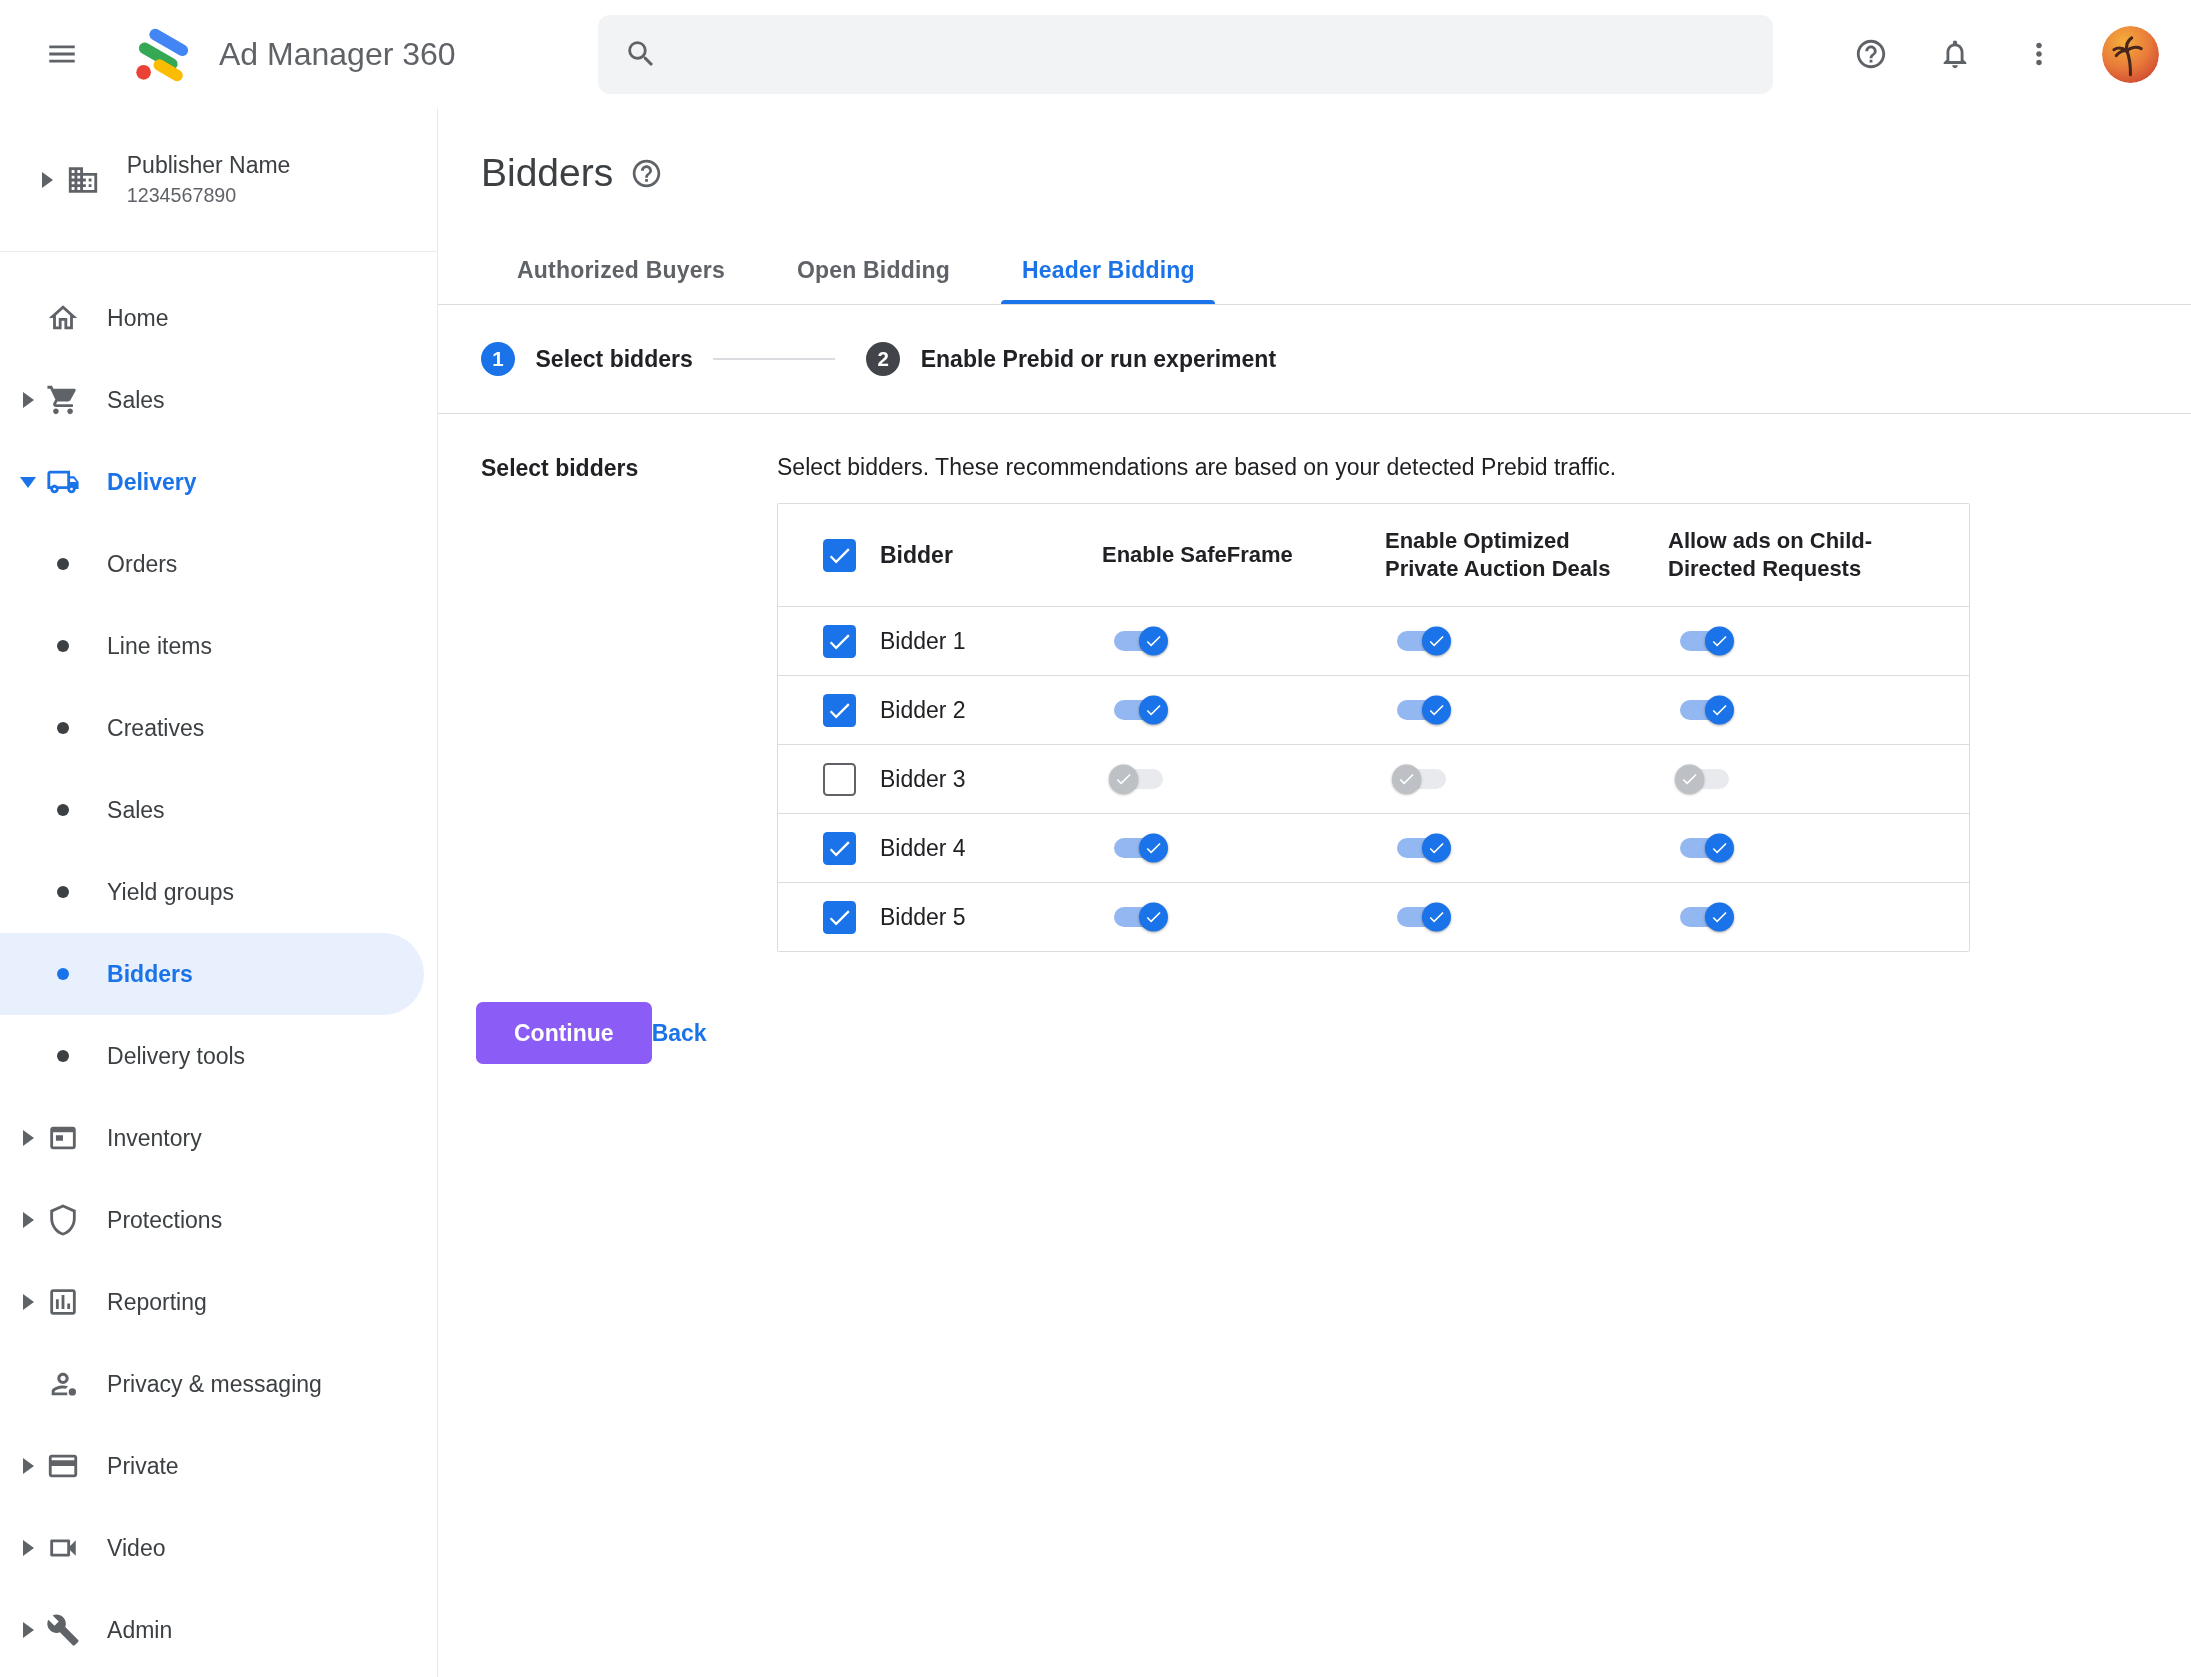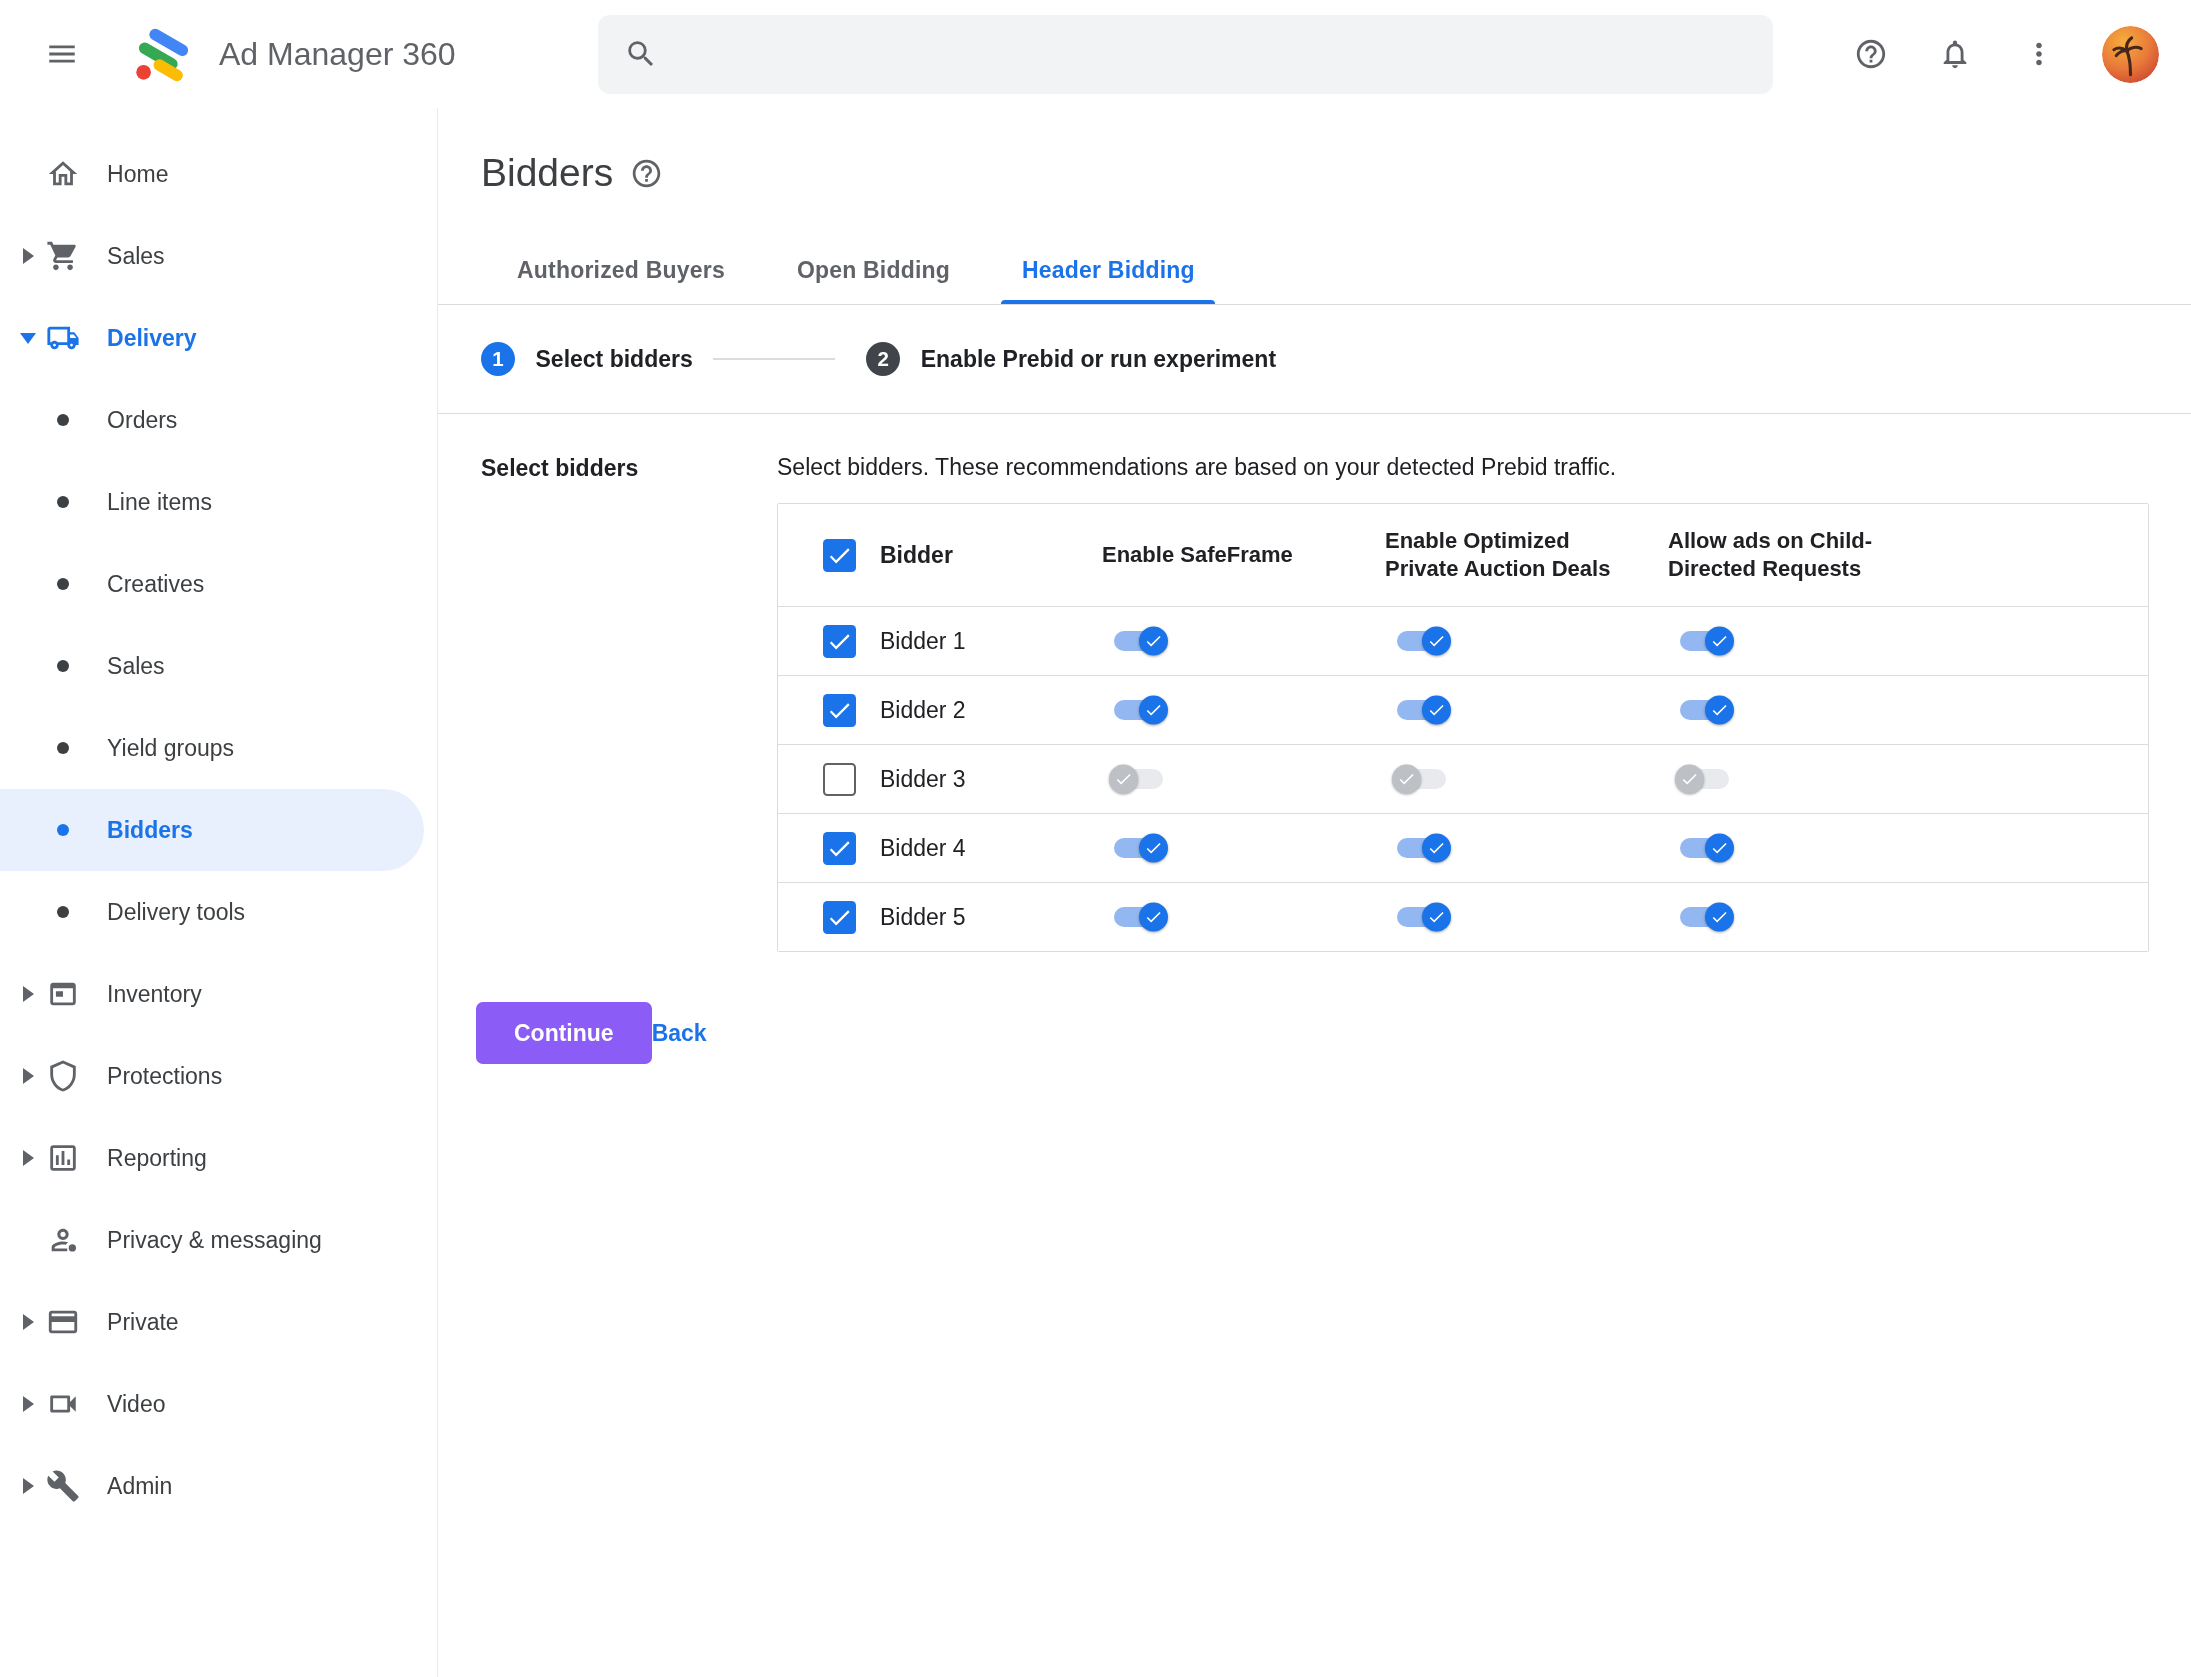--- a/index.html
+++ b/index.html
@@ -56,21 +56,21 @@
   .step-circle{width:34px;height:34px;border-radius:50%;color:#fff;font-size:20.5px;font-weight:700;display:flex;align-items:center;justify-content:center;flex:0 0 auto}
   .step-circle.c1{background:#1a73e8}
   .step-circle.c2{background:#414549}
   .step-label{font-size:23px;font-weight:700;color:#202124;white-space:nowrap}
   .step-connector{width:122px;height:1.7px;background:#dadce0;margin:0 31px 0 20.5px}
   .form{display:grid;grid-template-columns:296px 1fr;padding:39px 0 0 43px}
   .form-label{font-size:23px;font-weight:700;color:#202124;padding-top:1.7px}
   .desc{font-size:23px;color:#202124;line-height:28px;margin-bottom:22px}
 
   
-  .table{width:1372px;border:0.9px solid #dadce0;border-radius:1.7px;background:#fff}
+  .table{width:1193px;border:0.9px solid #dadce0;border-radius:1.7px;background:#fff}
   .t-row{display:grid;grid-template-columns:324px 283px 283px 301px;align-items:center;height:69px}
   .t-row.t-head{height:102px}
   .t-row + .t-row{border-top:0.9px solid #dadce0}
   .cell-name{display:flex;align-items:center;gap:24px;padding-left:45px;font-size:23px;color:#202124}
   .t-head .cell-name span{font-weight:700}
   .t-h{font-size:22px;font-weight:700;line-height:28px;color:#202124;padding-right:48px}
   .cell-t{padding-left:12px}
 
   .cbx{width:33px;height:33px;border-radius:4.3px;flex:0 0 auto;display:flex;align-items:center;justify-content:center;cursor:pointer}
   .cbx.on{background:#1a73e8}
@@ -149,20 +149,34 @@
             <path d="M21 21c-1-5 1-9 4-11"></path>
             <path d="M21 21c3-3 8-4 12-2"></path>
             <path d="M21 21c-3-1-7 1-9 4"></path>
           </g>
         </svg>
       </div>
     </div>
   </header>
 
   <aside class="sidebar">
+    <div class="publisher">
+      <span class="nav-arrow">
+          <span class="tri-r"></span>
+        </span>
+      <span class="nav-icon">
+        <svg class="nav-svg" viewBox="0 0 24 24">
+            <path d="M12 7V3H2v18h20V7H12zM6 19H4v-2h2v2zm0-4H4v-2h2v2zm0-4H4V9h2v2zm0-4H4V5h2v2zm4 12H8v-2h2v2zm0-4H8v-2h2v2zm0-4H8V9h2v2zm0-4H8V5h2v2zm10 12h-8v-2h2v-2h-2v-2h2v-2h-2V9h8v10zm-2-8h-2v2h2v-2zm0 4h-2v2h2v-2z"></path>
+          </svg>
+      </span>
+      <span class="pub-text">
+        <div class="pub-name">Publisher Name</div>
+        <div class="pub-id">1234567890</div>
+      </span>
+    </div>
     <nav id="nav">
         <div class="nav-item">
     <span class="nav-arrow"></span>
     <span class="nav-icon">
             <svg class="nav-svg" viewBox="0 0 24 24">
               <path d="M12 5.69l5 4.5V18h-2v-6H9v6H7v-7.81l5-4.5M12 3L2 12h3v8h6v-6h2v6h6v-8h3L12 3z"></path>
             </svg>
           </span>
     <span class="nav-label">Home</span>
   </div>

